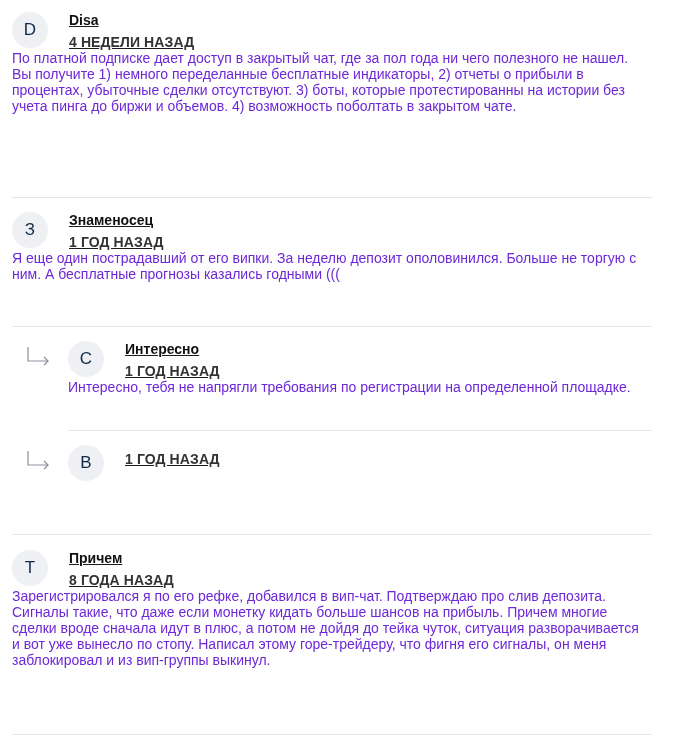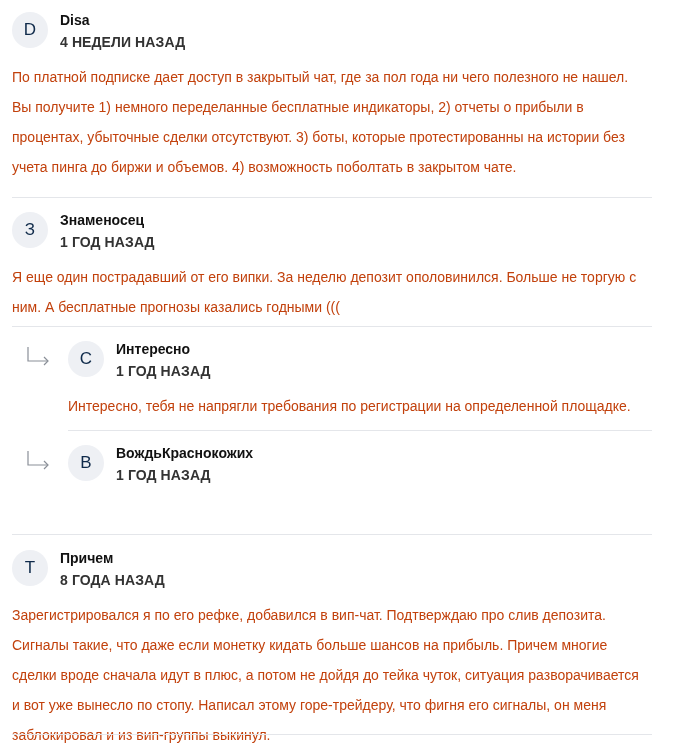--- a/index.html
+++ b/index.html
@@ -1,24 +1,24 @@
 <!DOCTYPE html>
 <html><head>
   <meta charset="utf-8">
   <style>
     html, body { margin:0; padding:0; background:#ffffff; }
     body { width:682px; height:745px; overflow:hidden; font-family:"Liberation Sans", sans-serif; color:#1b1b1b; }
     .list { position:relative; width:682px; }
     .comment { position:absolute; left:0; width:652px; }
     .head { display:flex; align-items:flex-start; }
     .avatar { width:36px; height:36px; border-radius:50%; background:#eef0f4; color:#0f2a4a; display:flex; align-items:center; justify-content:center; font-size:17px; flex:none; }
-    .meta { margin-left:12px; }
+    .meta { margin-left:21px;text-decoration:underline; }
     .author { font-weight:bold; font-size:14px; color:#111; line-height:16px; margin-top:0px; }
     .time { font-size:14px; font-weight:bold; color:#333; margin-top:6px; letter-spacing:0.1px; }
-    .text { font-size:14px; line-height:30px; color:#c2410c; margin-top:12px; }
+    .text { font-size:14px; line-height:16px; color:#6d28d9; }
     .divider { position:absolute; height:1px; background:#e4e6ea; }
     .reply-arrow { position:absolute; width:26px; height:20px; }
   </style>
 </head>
 <body>
 
 <div class="list">
 
   <div class="comment" style="top:12px; left:12px; width:630px;">
     <div class="head">
@@ -61,21 +61,20 @@
   <div class="divider" style="top:430px; left:68px; width:584px;"></div>
 
   <svg class="reply-arrow" style="top:450px; left:26px;" viewBox="0 0 26 20">
     <path d="M2 1 V15 H22" fill="none" stroke="#8a8f98" stroke-width="1.2"></path>
     <path d="M18 11 L22 15 L18 19" fill="none" stroke="#8a8f98" stroke-width="1.2"></path>
   </svg>
   <div class="comment" style="top:445px; left:68px; width:584px;">
     <div class="head">
       <div class="avatar">В</div>
       <div class="meta">
-        <div class="author">ВождьКраснокожих</div>
         <div class="time">1 ГОД НАЗАД</div>
       </div>
     </div>
   </div>
   <div class="divider" style="top:534px; left:12px; width:640px;"></div>
 
   <div class="comment" style="top:550px; left:12px; width:630px;">
     <div class="head">
       <div class="avatar">Т</div>
       <div class="meta">

